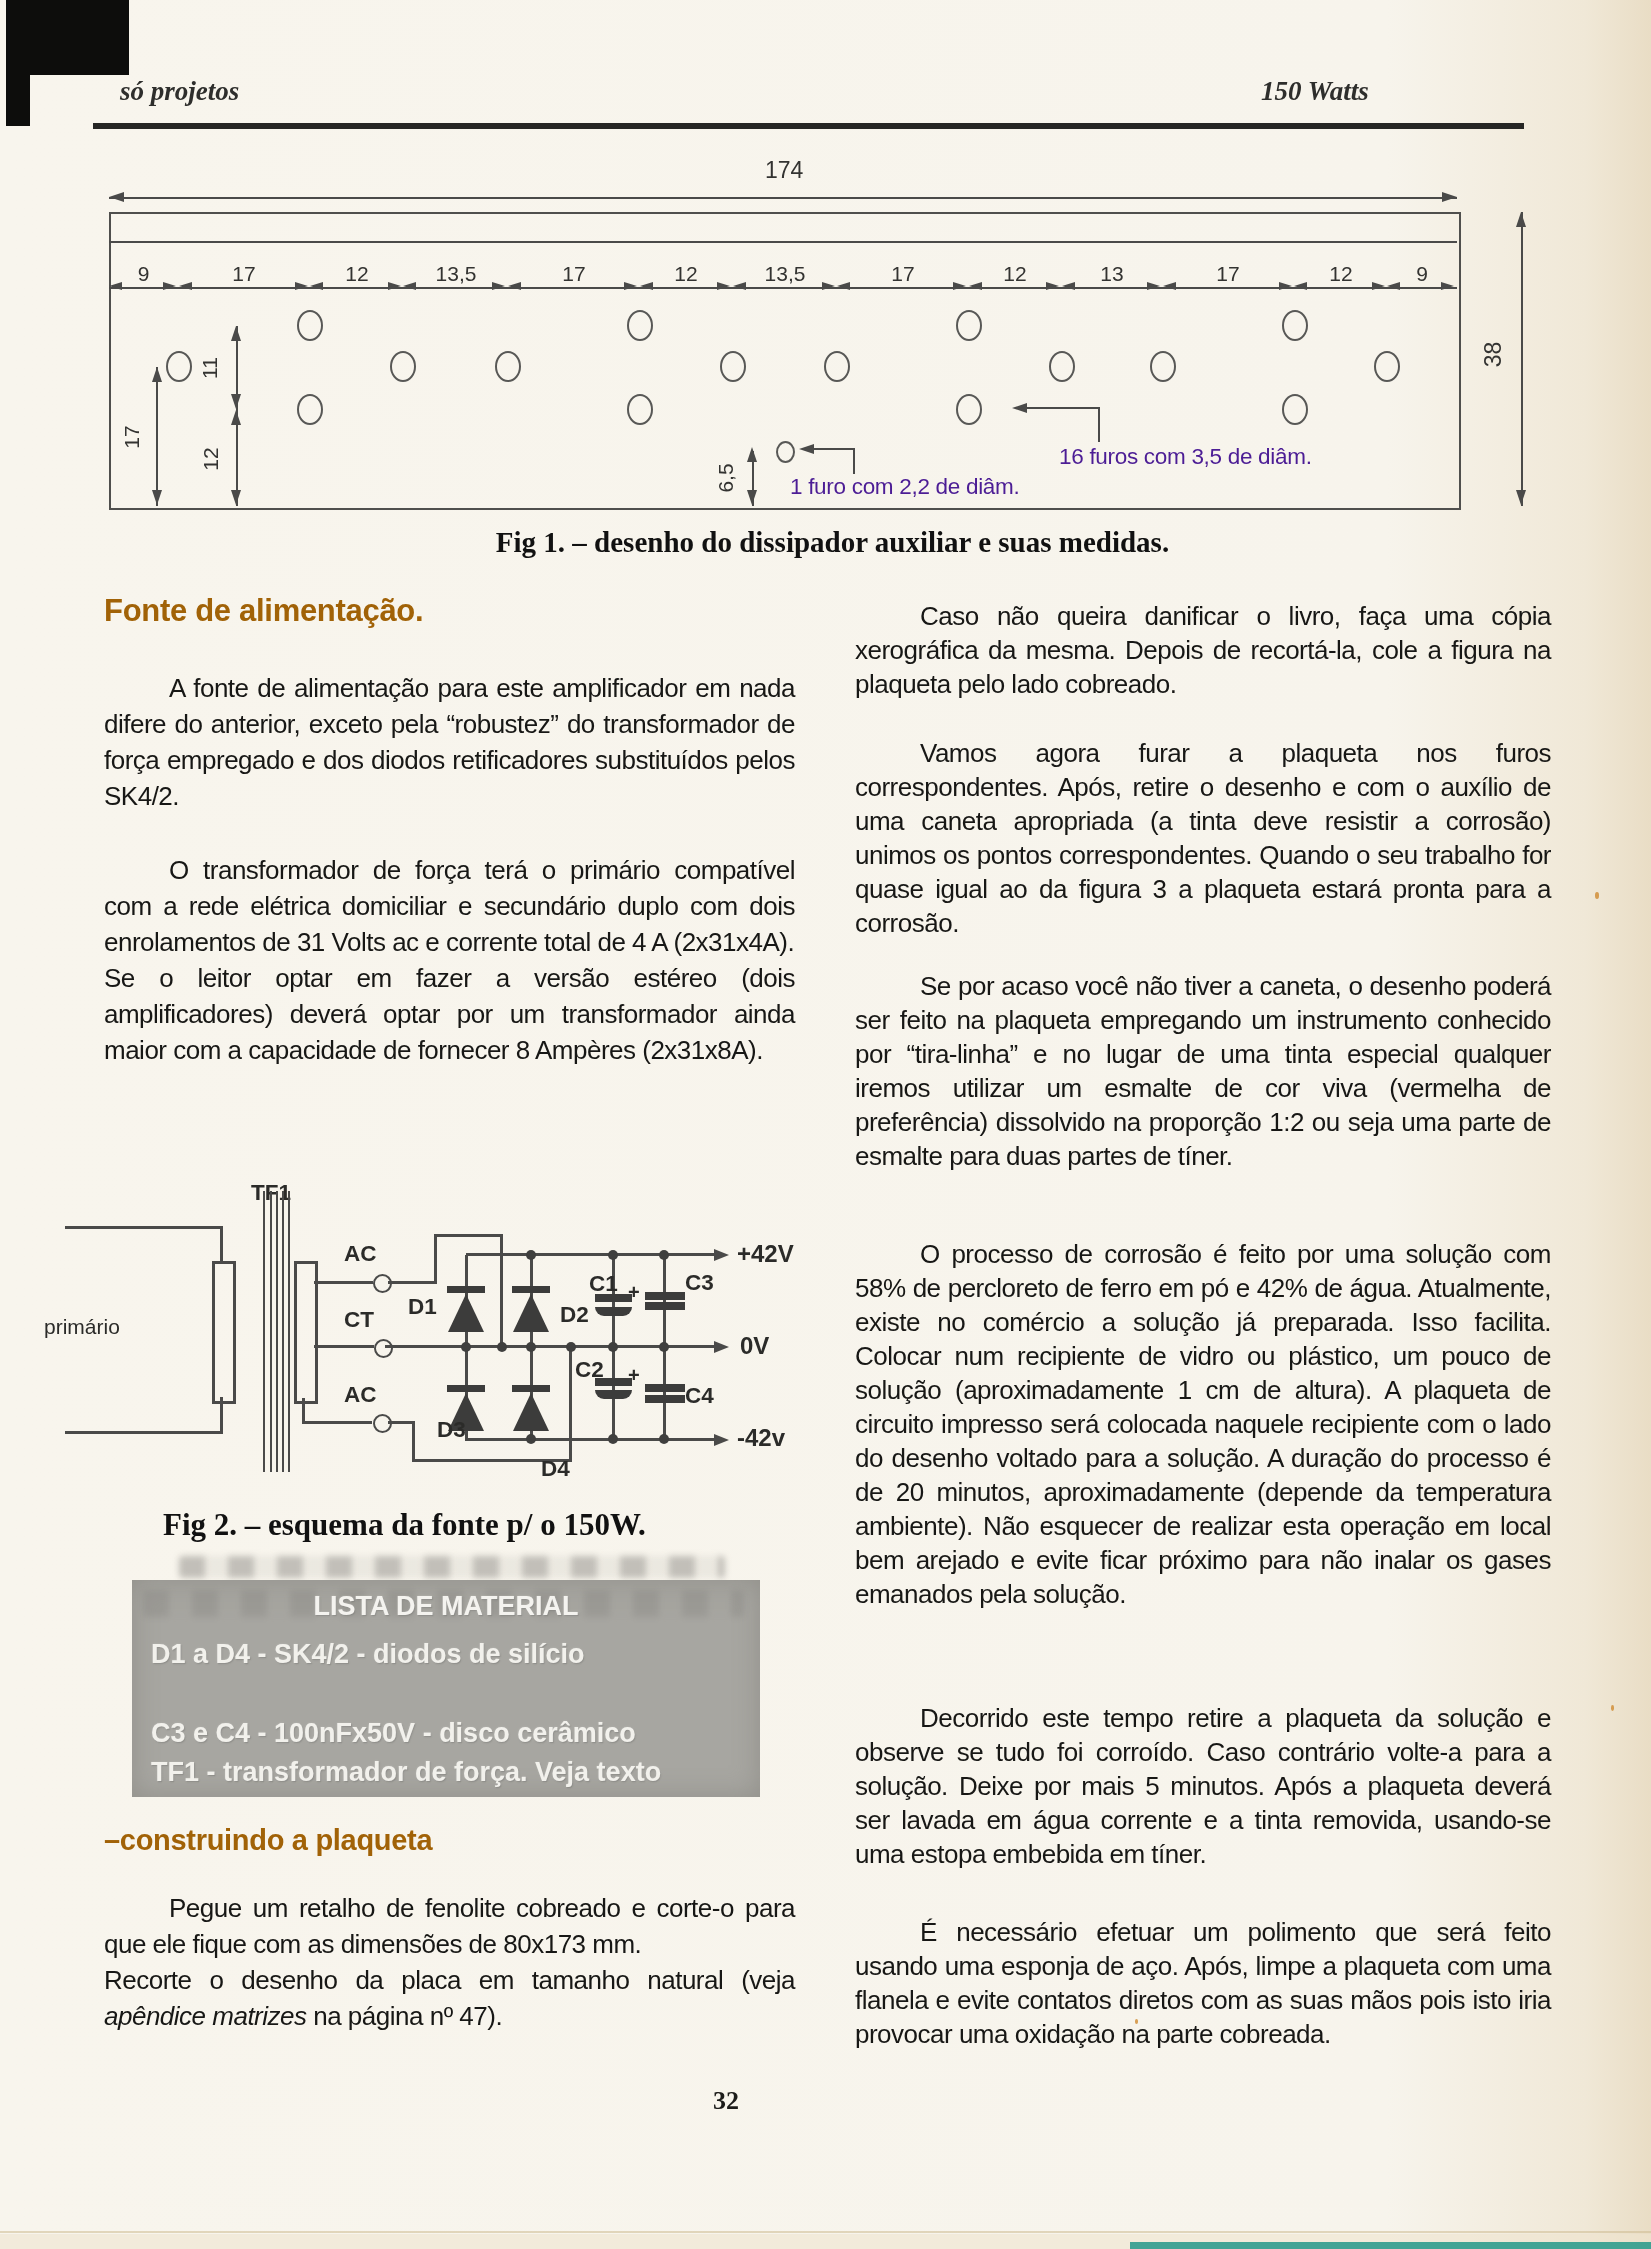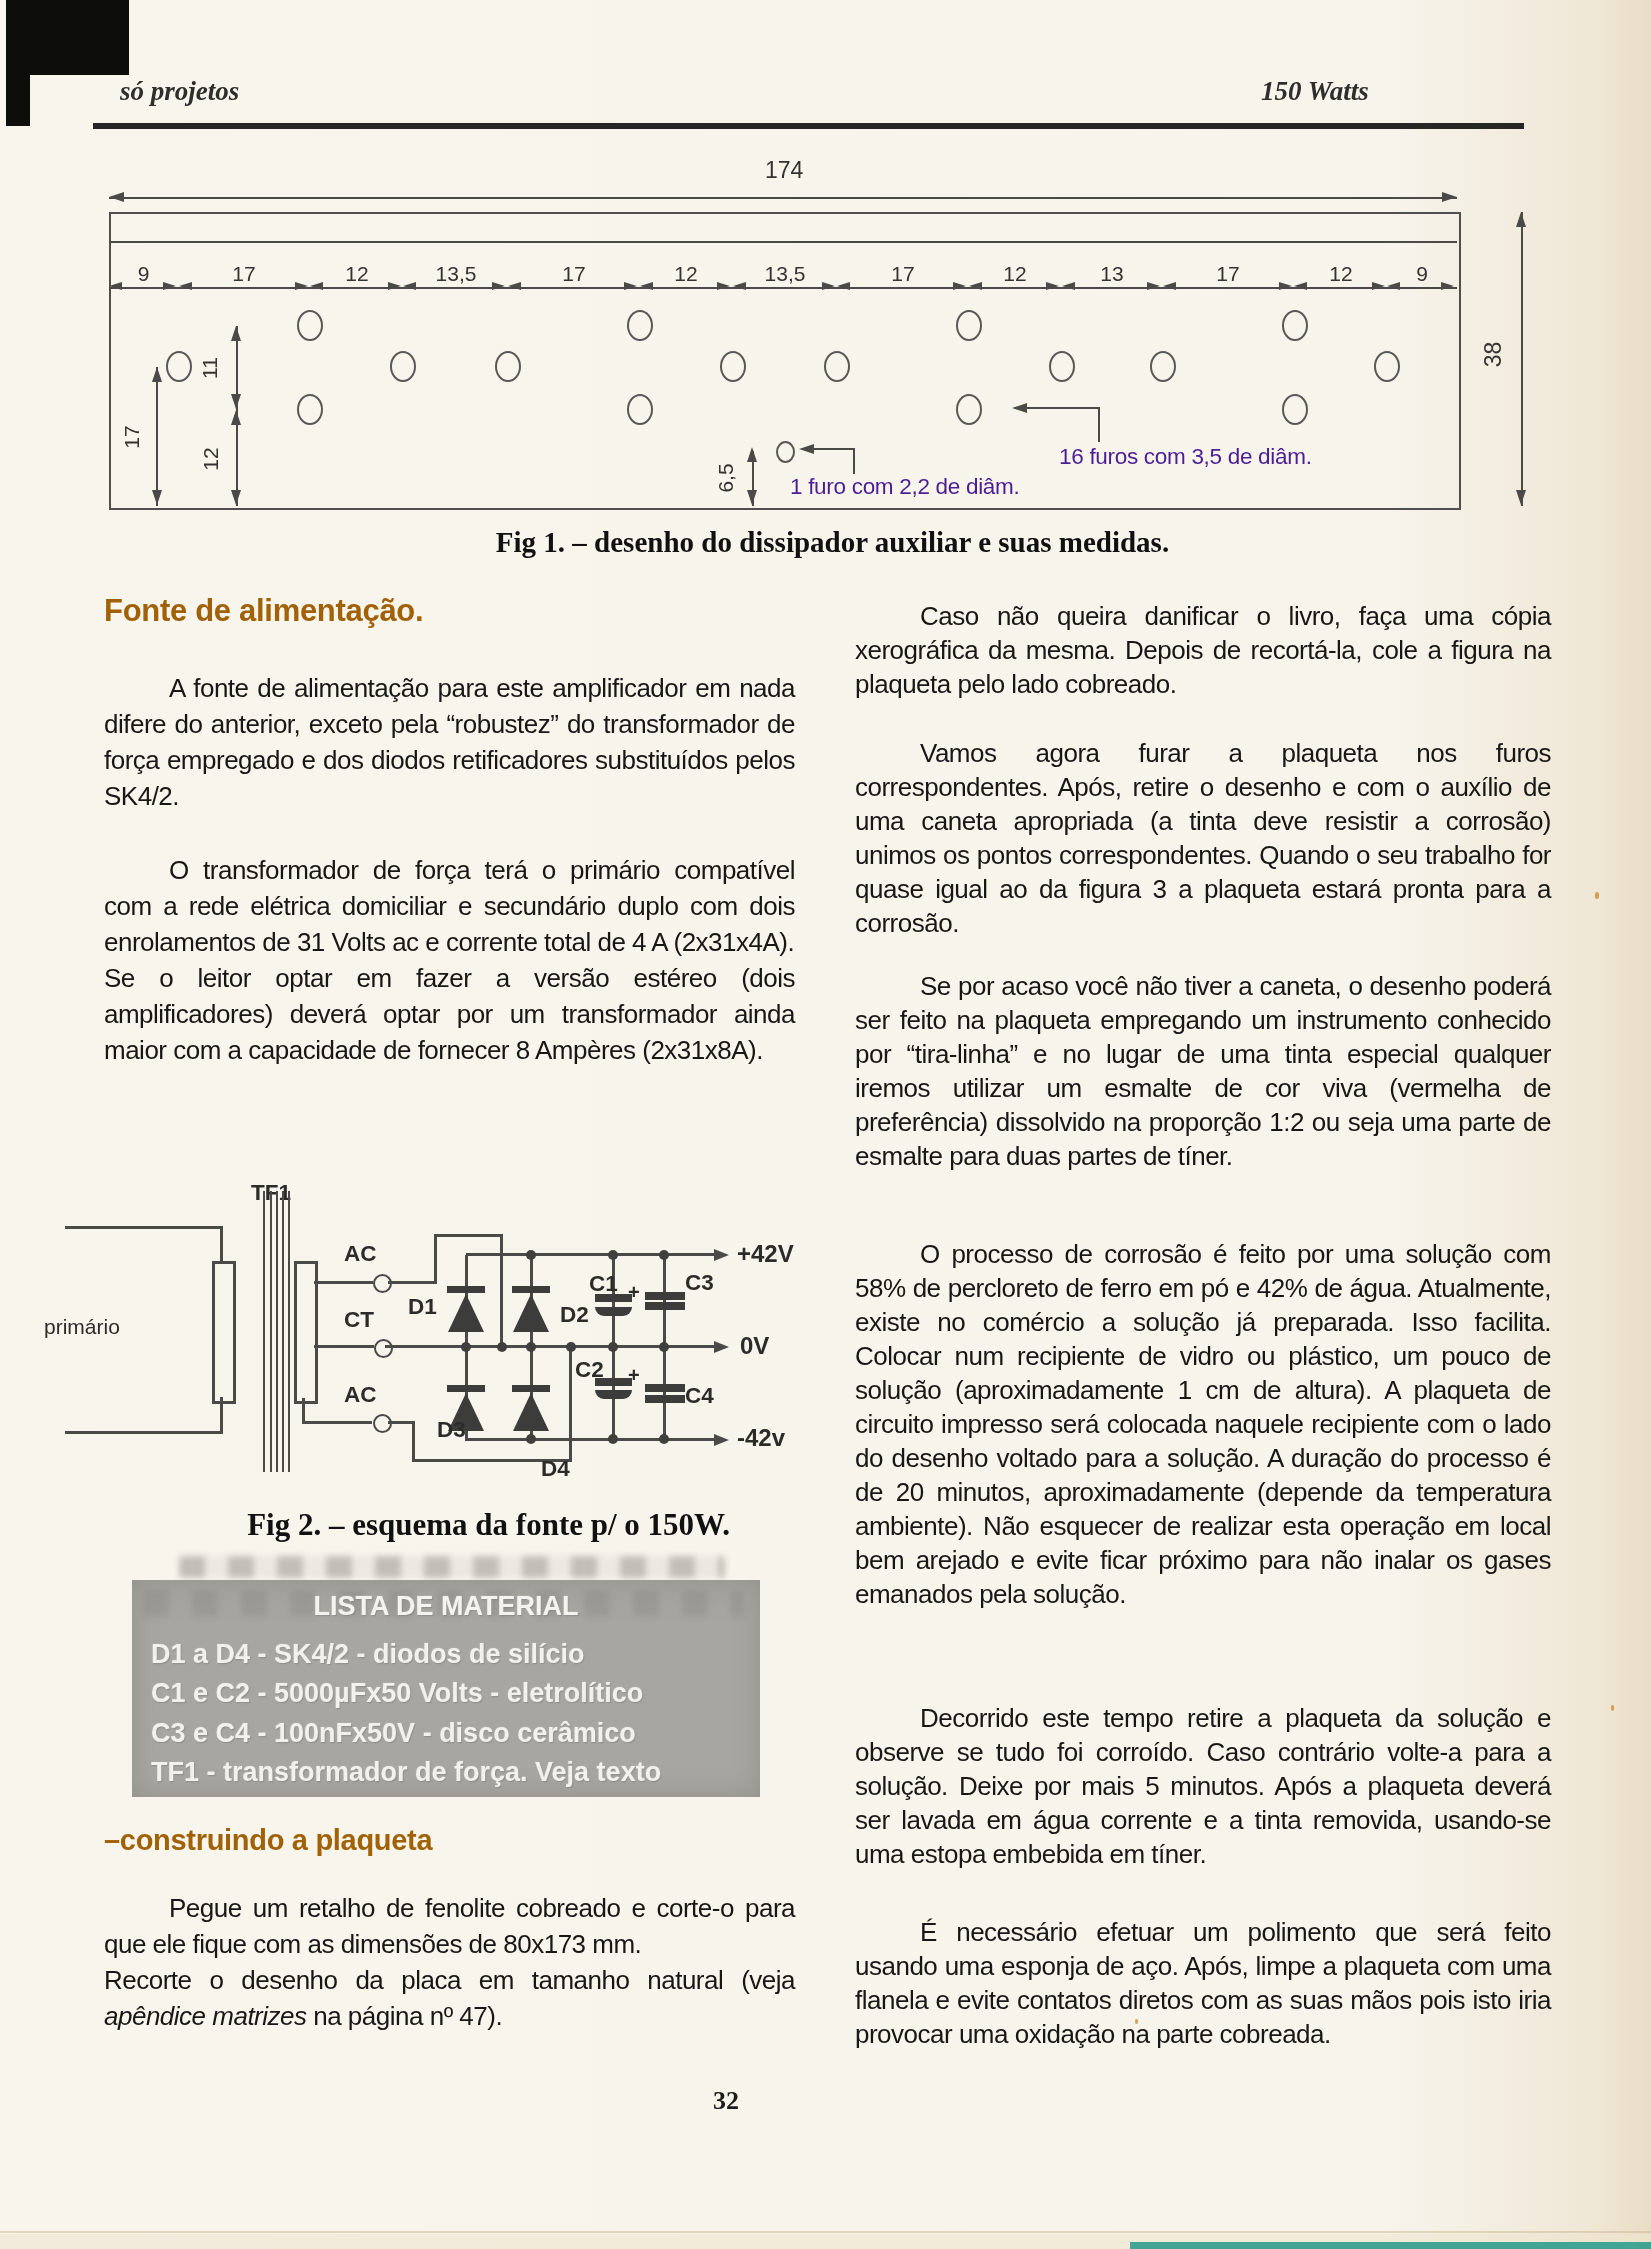--- a/index.html
+++ b/index.html
@@ -261,28 +261,27 @@
 <div class="dot" style="left:461px;top:1342px;"></div>
 <div class="dot" style="left:497px;top:1342px;"></div>
 <div class="dot" style="left:526px;top:1342px;"></div>
 <div class="dot" style="left:566px;top:1342px;"></div>
 <div class="dot" style="left:608px;top:1342px;"></div>
 <div class="dot" style="left:659px;top:1342px;"></div>
 <div class="dot" style="left:526px;top:1434px;"></div>
 <div class="dot" style="left:608px;top:1434px;"></div>
 <div class="dot" style="left:659px;top:1434px;"></div>
 
-<div class="cap" style="left:163px;top:1507px;width:567px;font-size:31px;text-align:right;">Fig 2. –  esquema da fonte p/ o 150W.</div>
+<div class="cap" style="left:163px;top:1507px;width:567px;font-size:31px;text-align:left;">Fig 2. –  esquema da fonte p/ o 150W.</div>
 
 <div class="smudge" style="left:179px;top:1556px;width:546px;height:22px;"></div>
 <div class="matbox">
   <div class="smudge" style="left:11px;top:9.6px;width:601px;height:27px;opacity:.45;"></div>
   <div class="mattitle">LISTA DE MATERIAL</div>
   <div class="matitem" style="top:59px;">D1 a D4 - SK4/2  - diodos de silício</div>
-  <div class="matitem" style="top:98px;">C1 e C2 - 5000µFx50 Volts - eletrolítico</div>
   <div class="matitem" style="top:138px;">C3 e C4 - 100nFx50V - disco cerâmico</div>
   <div class="matitem" style="top:177px;">TF1 - transformador de força. Veja texto</div>
 </div>
 
 <div class="h1" style="left:104px;top:1824px;font-size:29px;">–construindo a plaqueta</div>
 <div class="p" style="left:104px;top:1890px;width:691px;">
   <p class="ind">Pegue um retalho de fenolite cobreado e corte-o para que ele fique com as dimensões de 80x173 mm.</p>
   <p><span>Recorte o desenho da placa em tamanho natural (veja </span><i>apêndice matrizes</i><span> na página nº 47).</span></p>
 </div>
 

